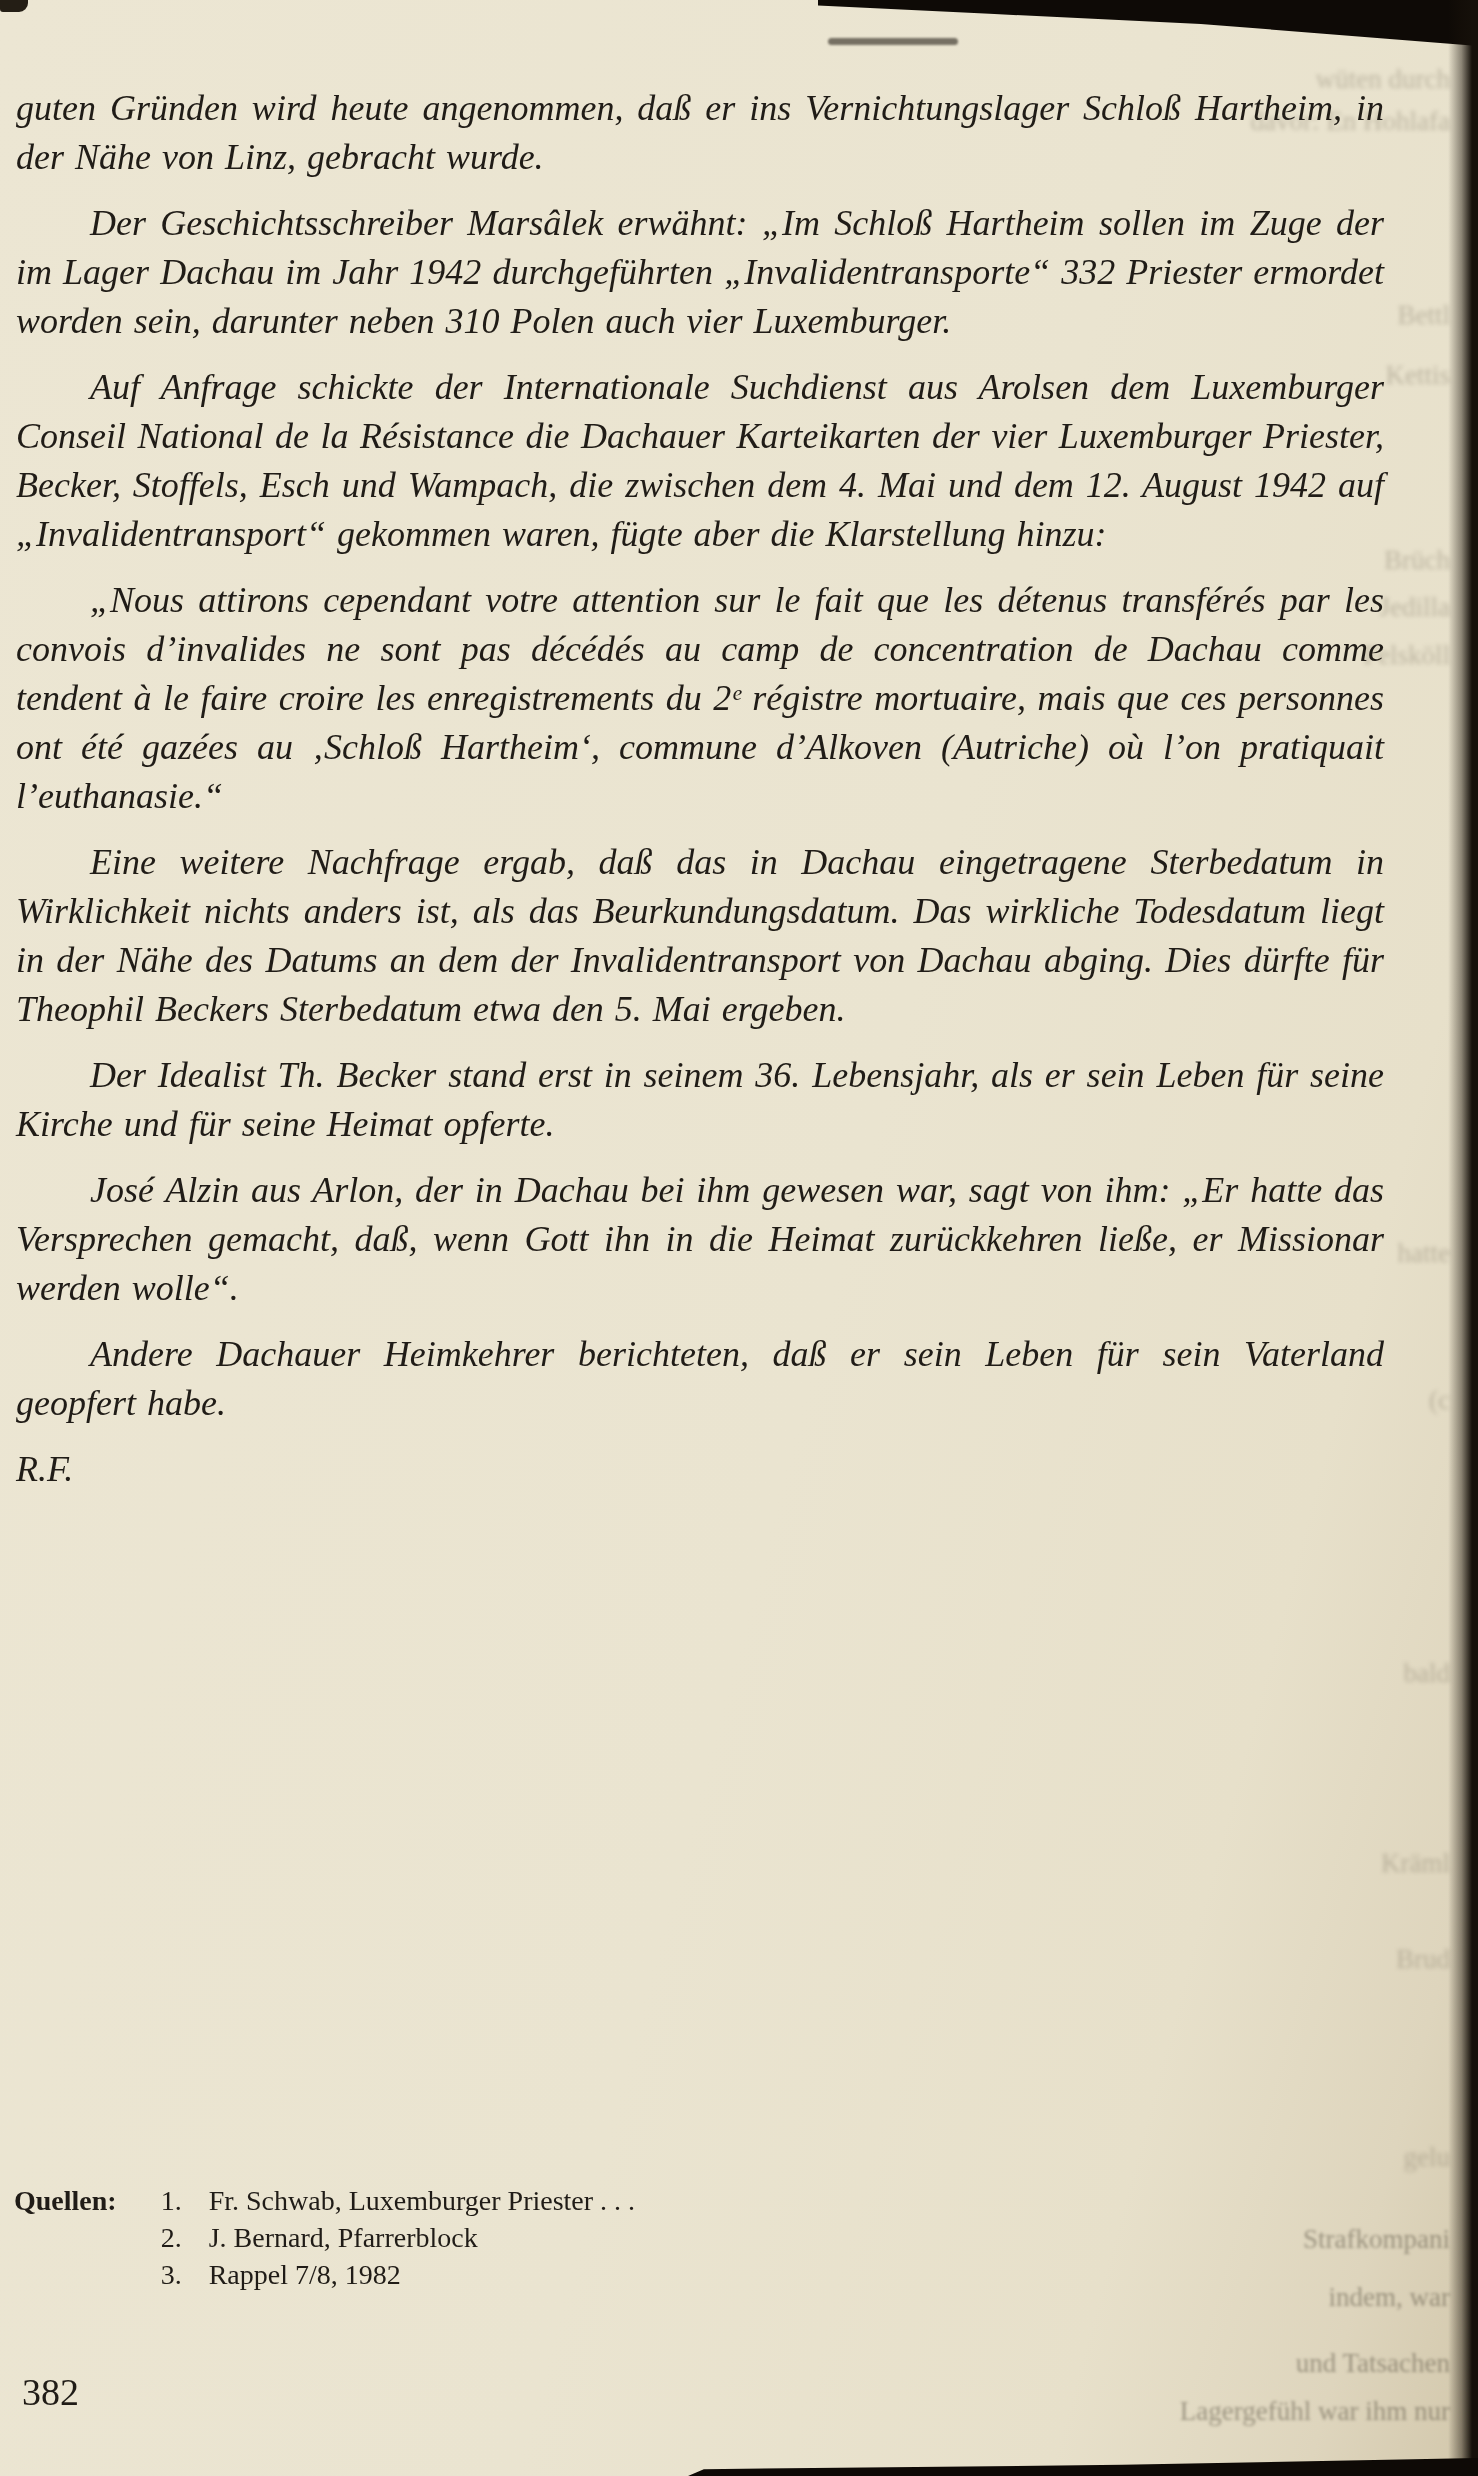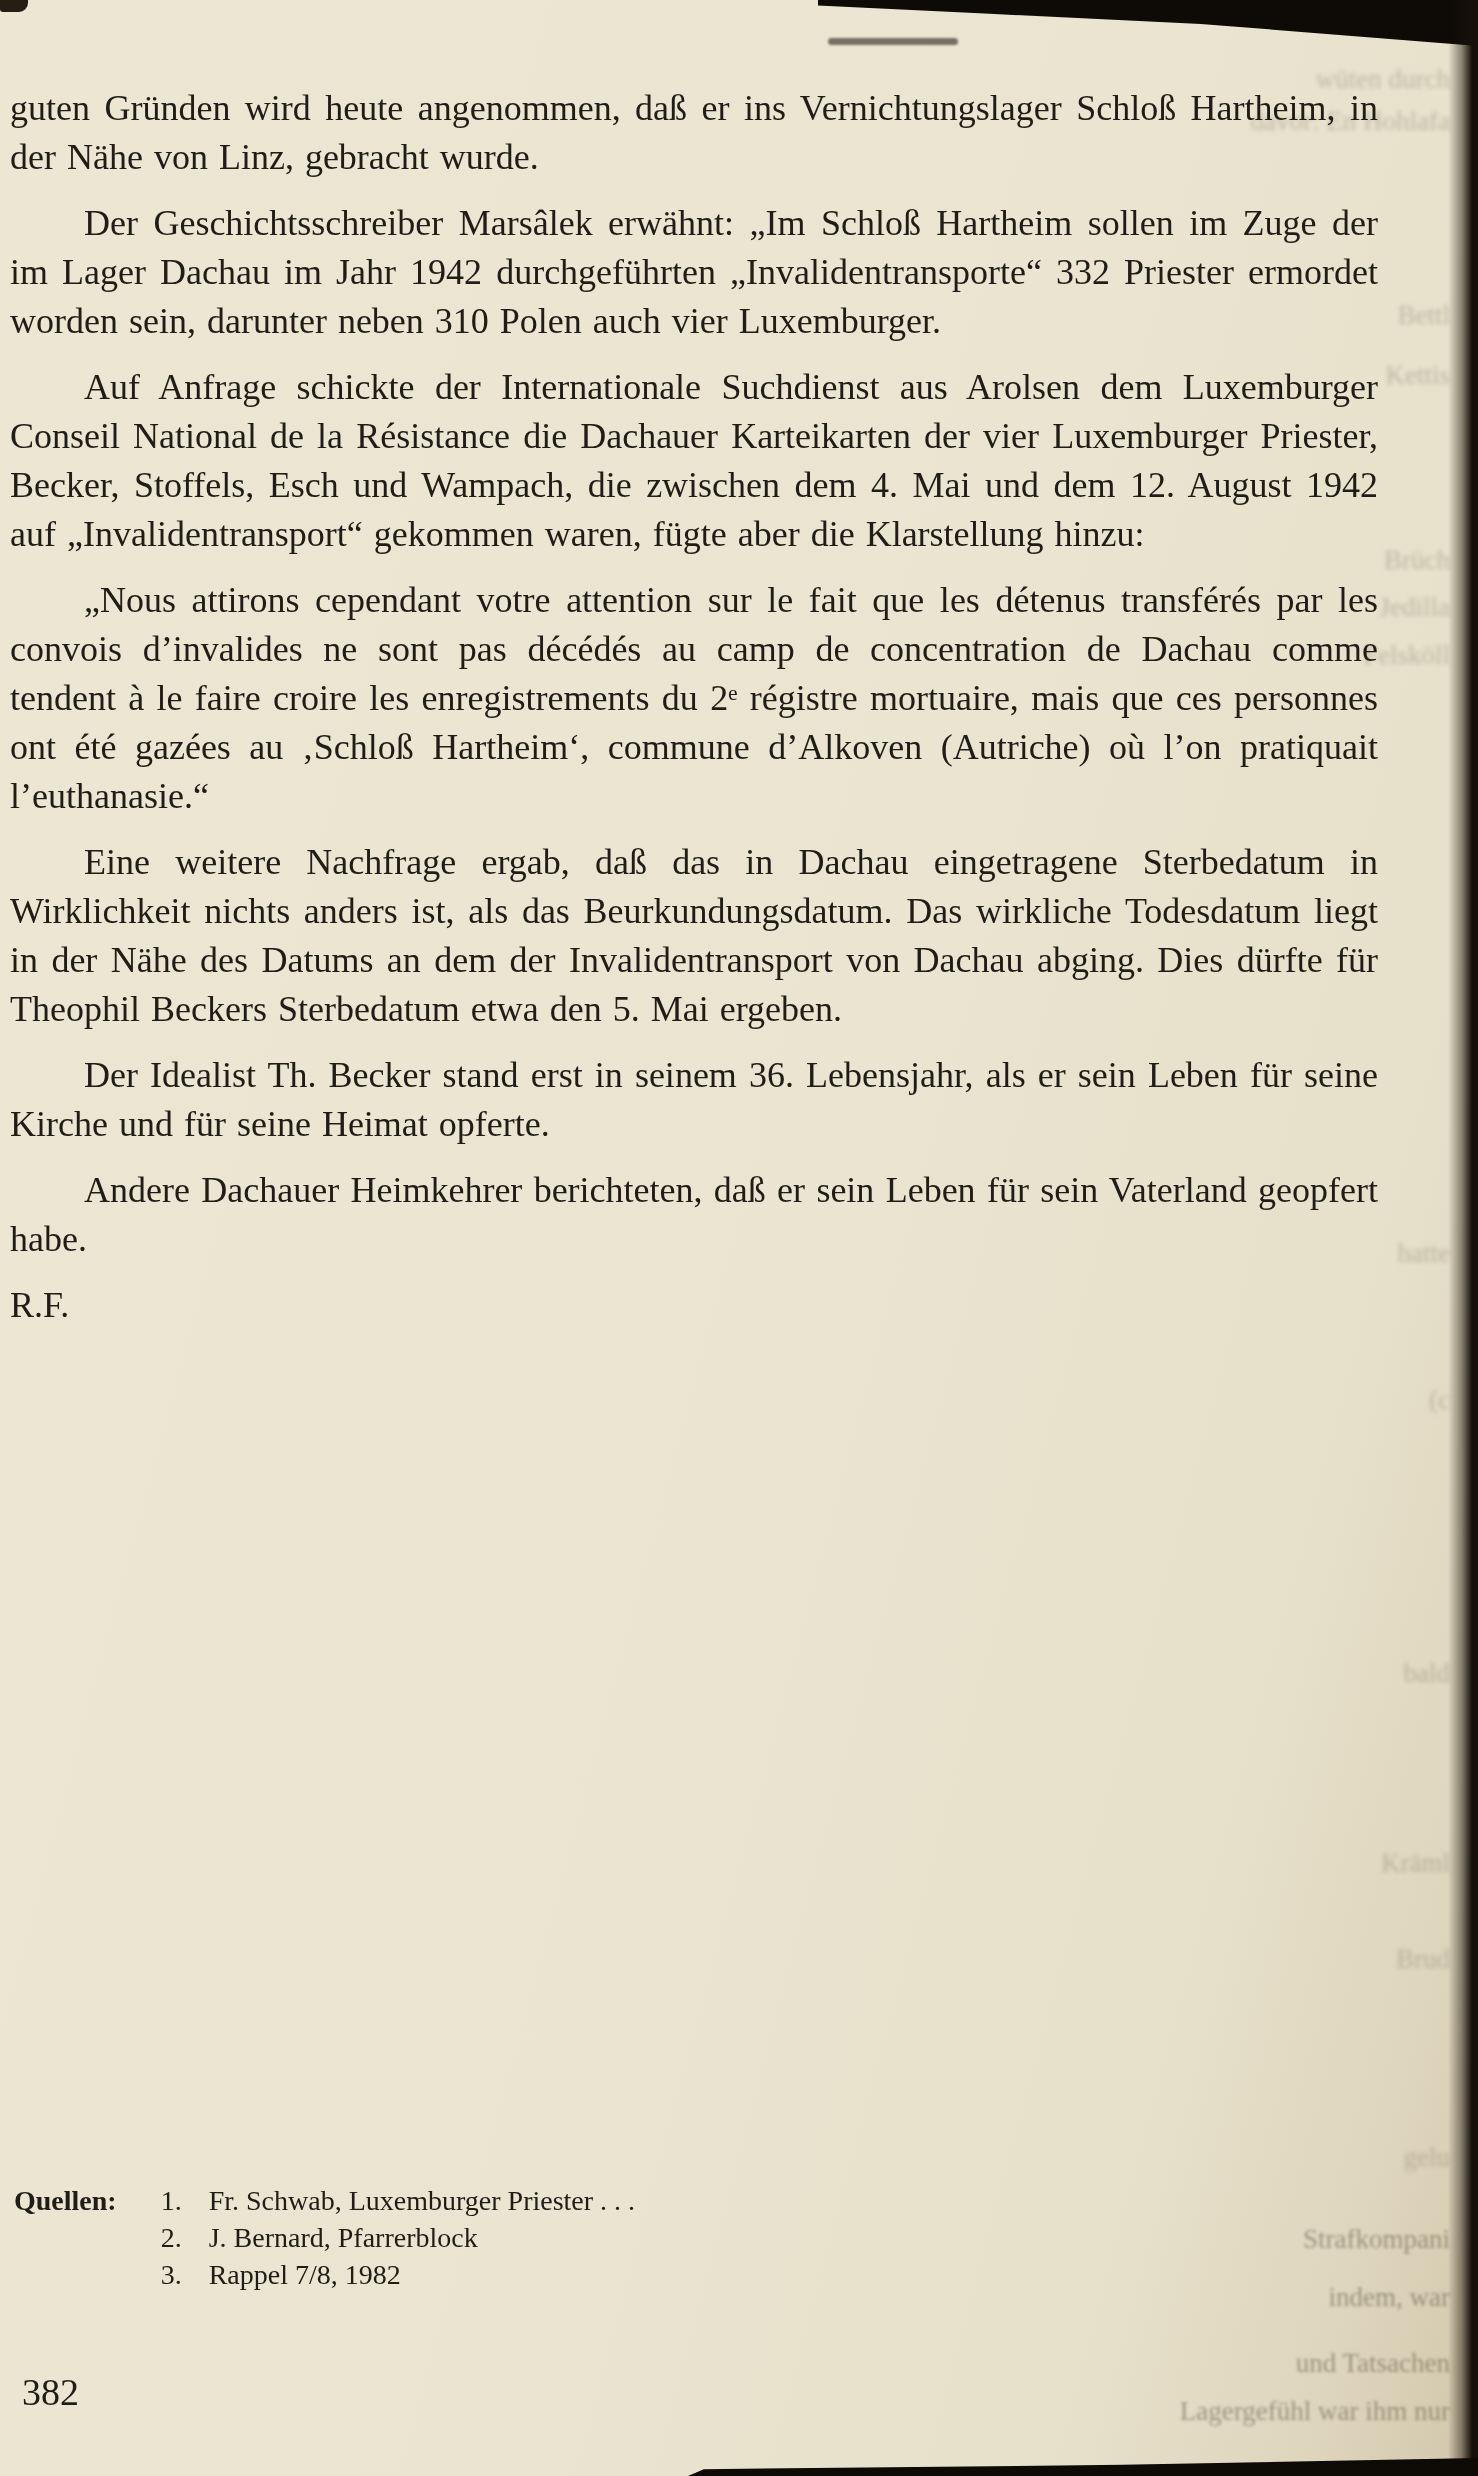--- a/index.html
+++ b/index.html
@@ -13,27 +13,28 @@
     height: 2476px;
     overflow: hidden;
     background: linear-gradient(105deg, #ece6d3 0%, #eae4d0 55%, #e7e0ca 80%, #ded5bd 92%, #d2c7ab 100%);
     font-family: "Liberation Serif", "DejaVu Serif", serif;
     color: #201c17;
   }
 
   
   .text-block {
     position: absolute;
-    left: 10px;
+    left: 16px;
     top: 84px;
     width: 1368px;
     font-size: 36px;
     line-height: 49px;
     text-align: justify;
     word-spacing: 2px;
+    font-style: italic;
   }
   .para { margin: 0 0 17px 0; }
   .para.indent { text-indent: 74px; }
   .signature {
     margin: 6px 0 0 0;
     text-align: left;
     padding-right: 90px;
     font-size: 36px;
   }
 
@@ -125,20 +126,21 @@
     <span style="top:2396px" class="strong">Lagergefühl war ihm nur</span>
   </div>
 
   <main class="text-block">
     <p class="para">guten Gründen wird heute angenommen, daß er ins Vernichtungslager Schloß Hartheim, in der Nähe von Linz, gebracht wurde.</p>
     <p class="para indent">Der Geschichtsschreiber Marsâlek erwähnt: „Im Schloß Hartheim sollen im Zuge der im Lager Dachau im Jahr 1942 durchgeführten „Invalidentransporte“ 332 Priester ermordet worden sein, darunter neben 310 Polen auch vier Luxemburger.</p>
     <p class="para indent">Auf Anfrage schickte der Internationale Suchdienst aus Arolsen dem Luxemburger Conseil National de la Résistance die Dachauer Karteikarten der vier Luxemburger Priester, Becker, Stoffels, Esch und Wampach, die zwischen dem 4. Mai und dem 12. August 1942 auf „Invalidentransport“ gekommen waren, fügte aber die Klarstellung hinzu:</p>
     <p class="para indent">„Nous attirons cependant votre attention sur le fait que les détenus transférés par les convois d’invalides ne sont pas décédés au camp de concentration de Dachau comme tendent à le faire croire les enregistrements du 2ᵉ régistre mortuaire, mais que ces personnes ont été gazées au ‚Schloß Hartheim‘, commune d’Alkoven (Autriche) où l’on pratiquait l’euthanasie.“</p>
     <p class="para indent">Eine weitere Nachfrage ergab, daß das in Dachau eingetragene Sterbedatum in Wirklichkeit nichts anders ist, als das Beurkundungsdatum. Das wirkliche Todesdatum liegt in der Nähe des Datums an dem der Invalidentransport von Dachau abging. Dies dürfte für Theophil Beckers Sterbedatum etwa den 5. Mai ergeben.</p>
     <p class="para indent">Der Idealist Th. Becker stand erst in seinem 36. Lebensjahr, als er sein Leben für seine Kirche und für seine Heimat opferte.</p>
+    <p class="para indent">José Alzin aus Arlon, der in Dachau bei ihm gewesen war, sagt von ihm: „Er hatte das Versprechen gemacht, daß, wenn Gott ihn in die Heimat zurückkehren ließe, er Missionar werden wolle“.</p>
     <p class="para indent">Andere Dachauer Heimkehrer berichteten, daß er sein Leben für sein Vaterland geopfert habe.</p>
     <p class="signature">R.F.</p>
   </main>
 
   <section class="sources">
     <span class="sources-label">Quellen:</span>
     <ol>
       <li>
         <span class="src-num">1.</span>
         <span>Fr. Schwab, Luxemburger Priester . . .</span>

